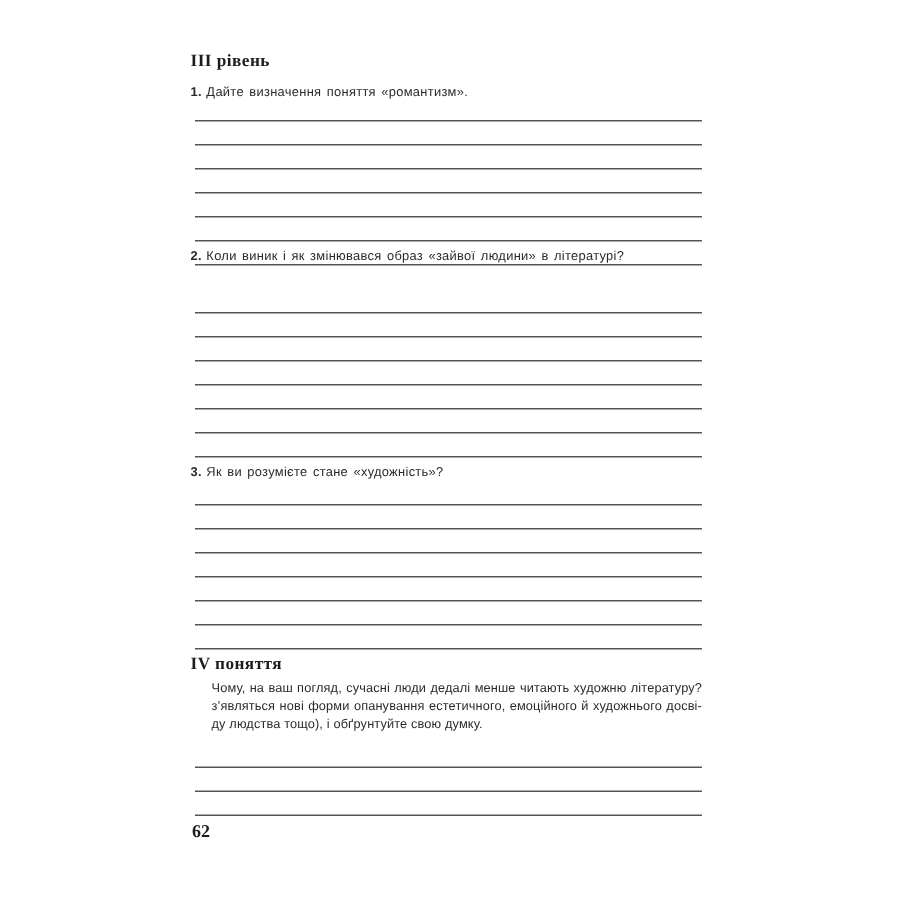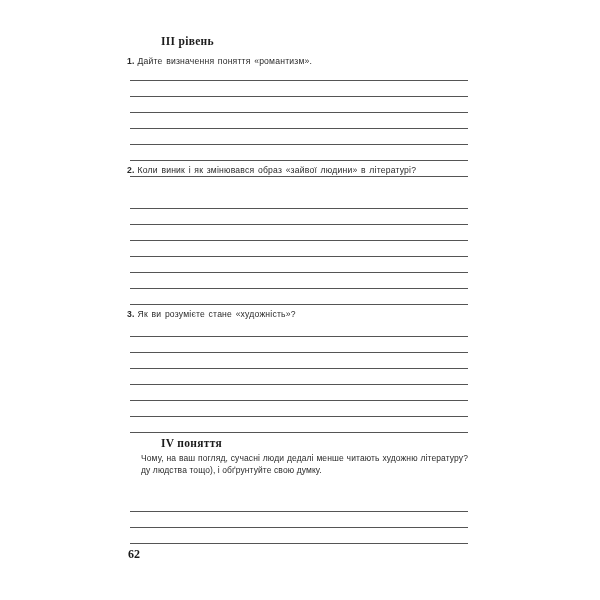--- a/index.html
+++ b/index.html
@@ -20,21 +20,20 @@
   }
   .heading {
     position: absolute;
     left: 127px;
     font-family: "Liberation Serif", serif;
     font-weight: bold;
     font-size: 11.5px;
     color: #1c1c1c;
     letter-spacing: 0.3px;
     white-space: nowrap;
-    margin-left: 34px;
   }
   .question {
     position: absolute;
     left: 127px;
     width: 341px;
     font-size: 8.6px;
     line-height: 12px;
     color: #2a2a2a;
     letter-spacing: 0.2px;
     word-spacing: 1px;
@@ -127,20 +126,21 @@
     <div class="ans-line"></div>
     <div class="ans-line"></div>
     <div class="ans-line"></div>
     <div class="ans-line"></div>
   </div>
 
   <div class="heading" style="top:437px">IV поняття</div>
 
   <div class="task-para" style="top:453px">
     <div class="task-line">Чому, на ваш погляд, сучасні люди дедалі менше читають художню літературу?</div>
+    <div class="task-line">з’являться нові форми опанування естетичного, емоційного й художнього досві-</div>
     <div class="task-line last">ду людства тощо), і обґрунтуйте свою думку.</div>
   </div>
 
   <div class="lines-group" style="top:496px">
     <div class="ans-line"></div>
     <div class="ans-line"></div>
     <div class="ans-line"></div>
   </div>
 
   <div class="page-number">62</div>

